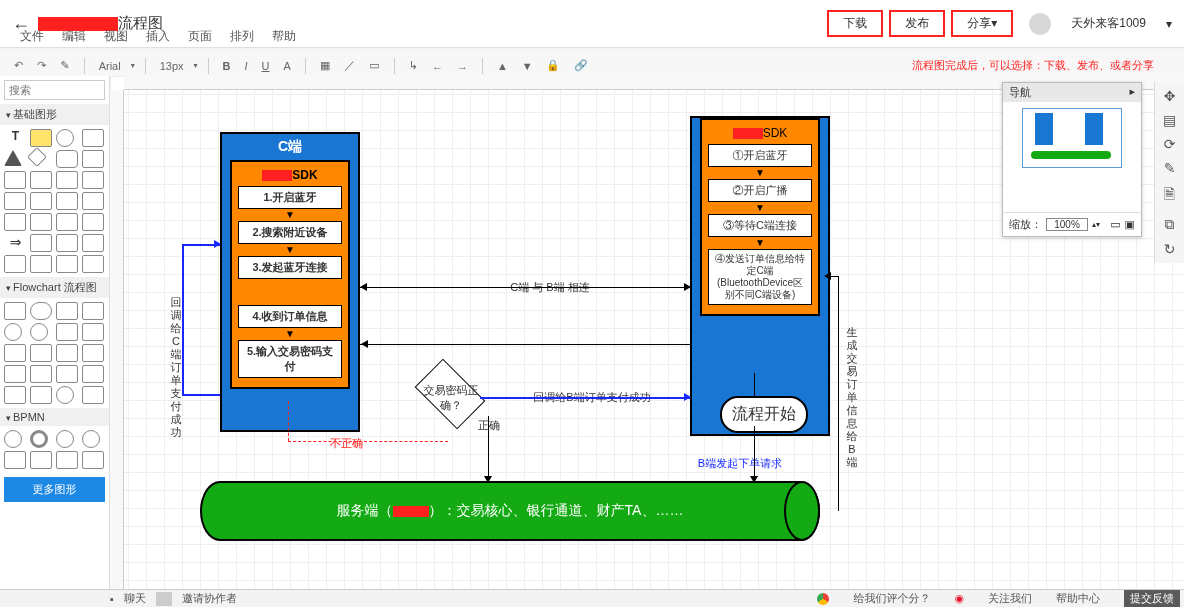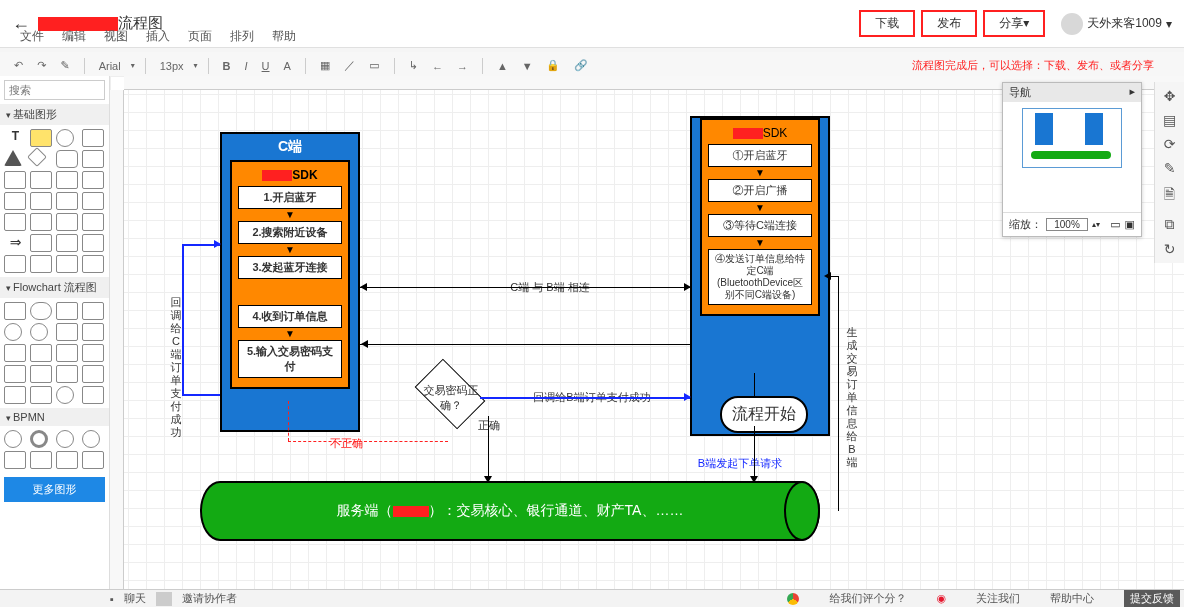--- a/index.html
+++ b/index.html
@@ -6,21 +6,21 @@
 body { background: #f5f5f5; font-size: 12px; color: #333; overflow: hidden; width: 1184px; height: 607px; position: relative; }
 
 
 .top-header { height: 48px; background: #fff; display: flex; align-items: center; padding: 0 12px; border-bottom: 1px solid #e0e0e0; }
 .back-arrow { font-size: 18px; margin-right: 8px; cursor: pointer; }
 .doc-title { font-size: 15px; font-weight: 400; flex: 0 0 auto; }
 .redact-title { display:inline-block; width:80px; height:14px; background:#ff2020; vertical-align:middle; }
 .menu-row { position: absolute; top: 28px; left: 20px; display: flex; gap: 18px; font-size: 12px; color: #555; }
 .top-actions { margin-left: auto; display: flex; align-items: center; gap: 6px; }
 .btn-box { border: 2px solid #ff2020; padding: 3px 14px; font-size: 12px; cursor: pointer; }
-.user { display: flex; align-items: center; gap: 4px; margin-left: 10px; font-size: 12px; }
+.user { display: flex; align-items: center; gap: 20px; margin-left: 10px; font-size: 12px; }
 .avatar { width: 22px; height: 22px; border-radius: 50%; background: #d8d8d8; }
 
 
 .toolbar { height: 28px; background: #f7f7f7; border-bottom: 1px solid #ddd; display: flex; align-items: center; padding: 0 10px; gap: 6px; font-size: 11px; color: #666; margin-top:4px; }
 .tb-item { padding: 2px 4px; cursor: pointer; }
 .tb-sep { width: 1px; height: 16px; background: #ccc; margin: 0 4px; }
 .annot-text { color: #ff2020; font-size: 11px; margin-left: auto; margin-right: 20px; }
 
 
 .main { position: absolute; top: 76px; bottom: 18px; left: 0; right: 0; display: flex; }
@@ -76,21 +76,21 @@
 .zoom-row { border-top:1px solid #ddd; padding:4px 6px; display:flex; align-items:center; gap:4px; }
 .zoom-input { border:1px solid #888; width:42px; font-size:10px; text-align:center; }
 
 
 .vtb { position:absolute; top:6px; right:0; width:30px; background:#f5f5f5; display:flex; flex-direction:column; align-items:center; gap:8px; padding:6px 0; border-left:1px solid #ddd; }
 .vtb span { font-size:14px; cursor:pointer; color:#555; }
 
 
 .bottom { position:absolute; bottom:0; left:0; right:0; height:18px; background:#f3f3f3; border-top:1px solid #ccc; display:flex; align-items:center; font-size:11px; color:#555; }
 .bottom .left-part { display:flex; align-items:center; gap:10px; margin-left:110px; }
-.bottom .right-part { margin-left:auto; display:flex; align-items:center; gap:30px; margin-right:4px; }
+.bottom .right-part { margin-left:auto; display:flex; align-items:center; gap:24px; margin-right:4px; }
 .feedback { background:#5a5a5a; color:#fff; padding:1px 6px; }
 
 
 .line { position:absolute; background:#000; }
 .line.blue { background:#1428ff; }
 .line.red-dash { background:transparent; border-top:1px dashed #ff2020; height:0; }
 .arrow-head { position:absolute; width:0; height:0; }
 .arrow-head.r { border-top:4px solid transparent; border-bottom:4px solid transparent; border-left:7px solid #000; }
 .arrow-head.l { border-top:4px solid transparent; border-bottom:4px solid transparent; border-right:7px solid #000; }
 .arrow-head.d { border-left:4px solid transparent; border-right:4px solid transparent; border-top:7px solid #000; }

